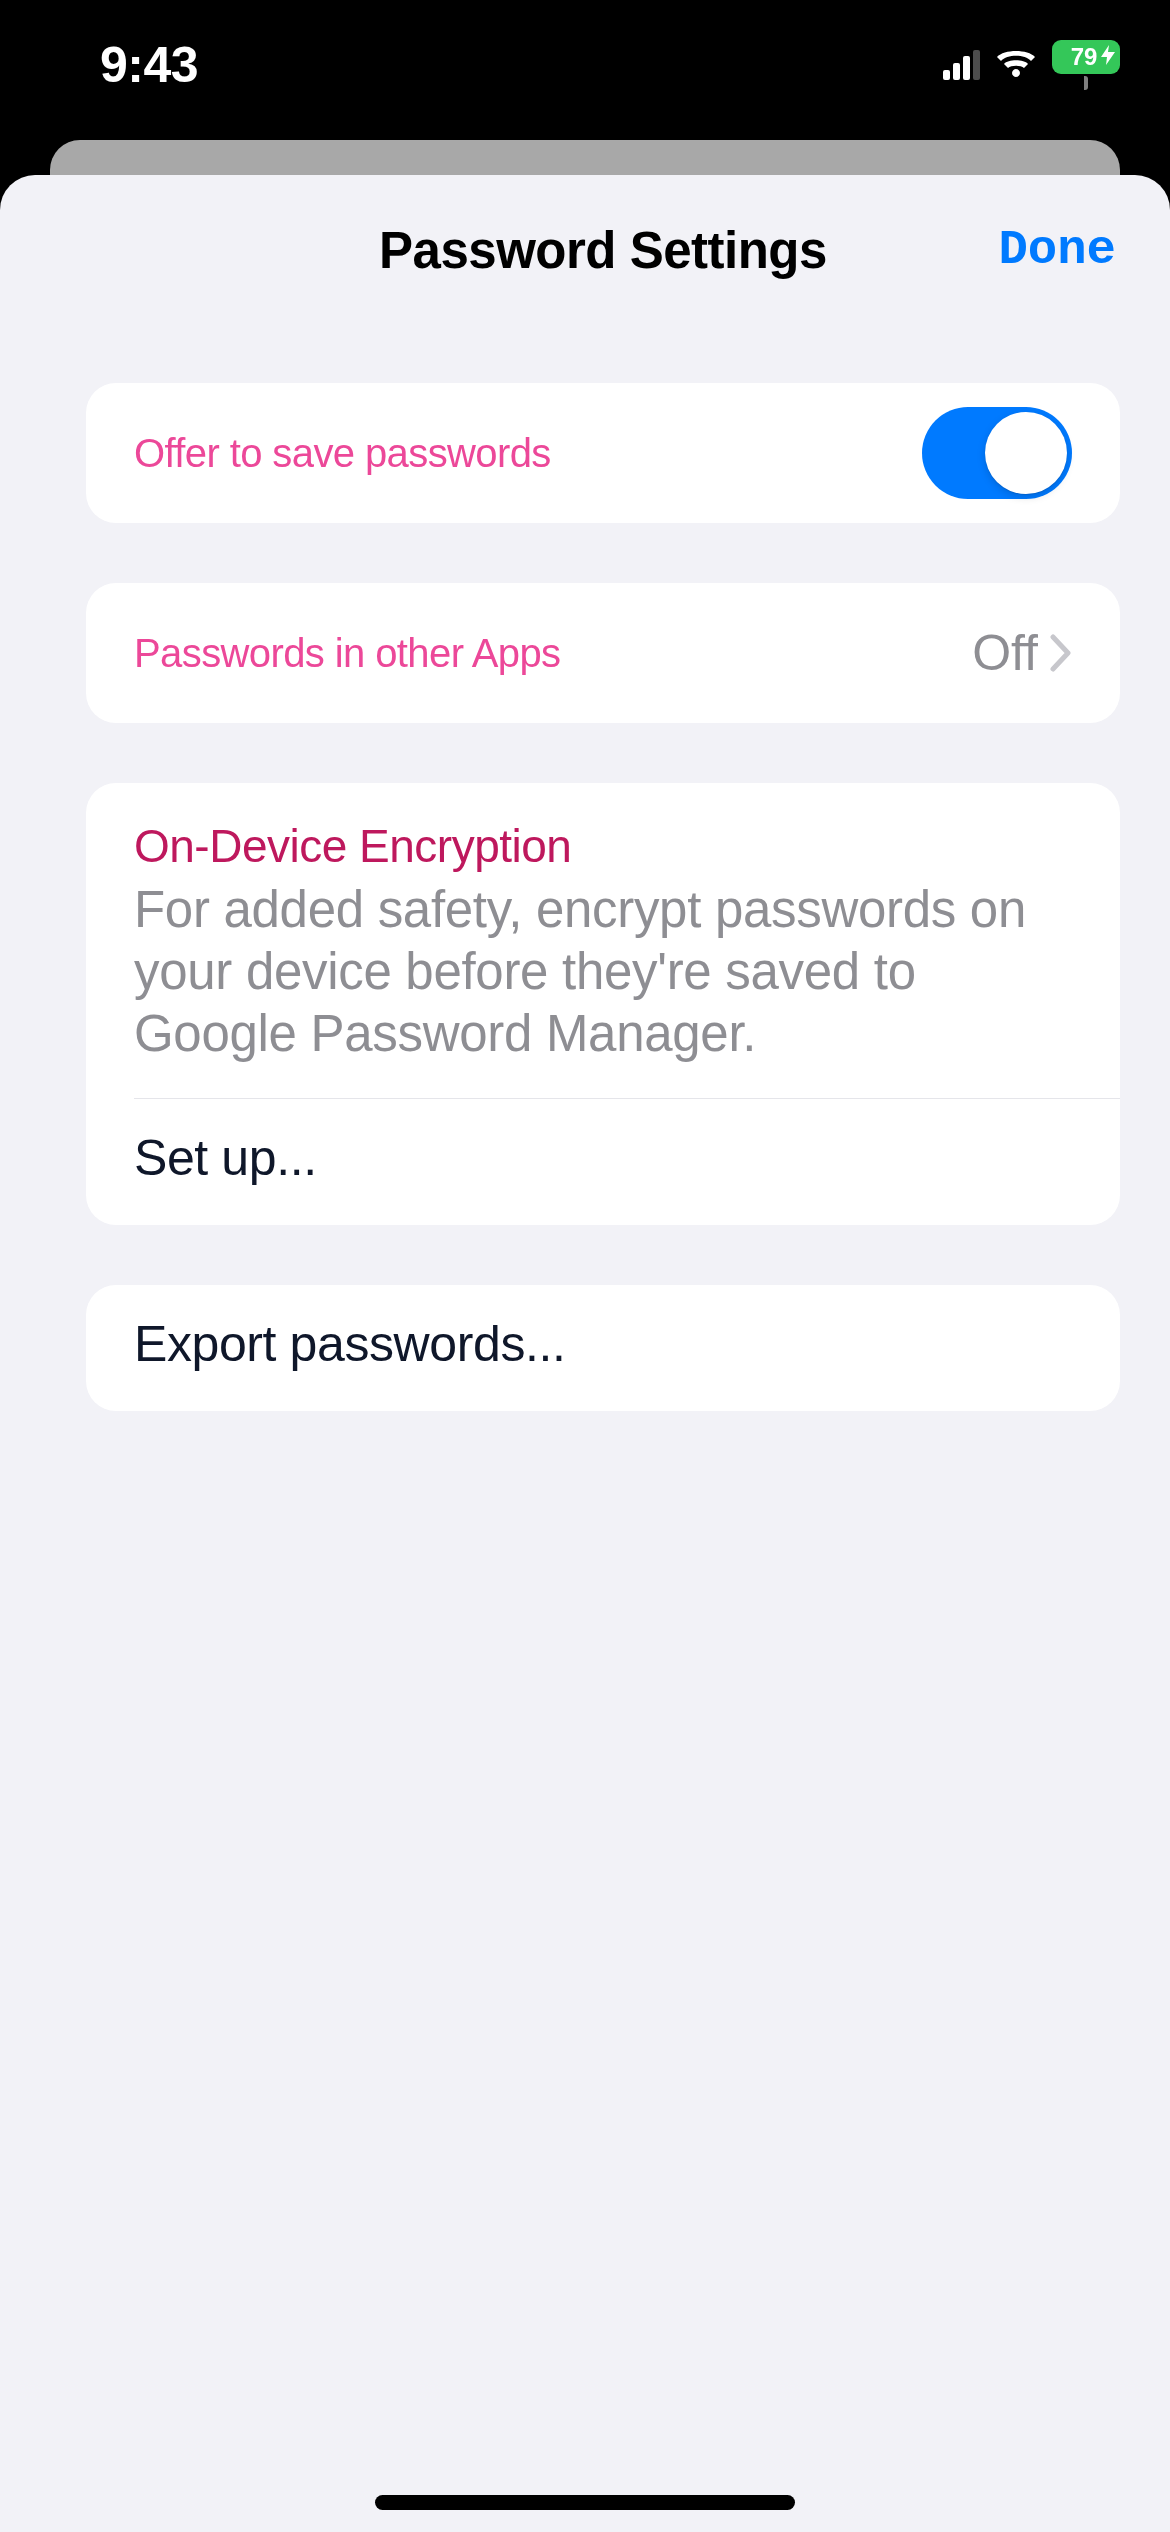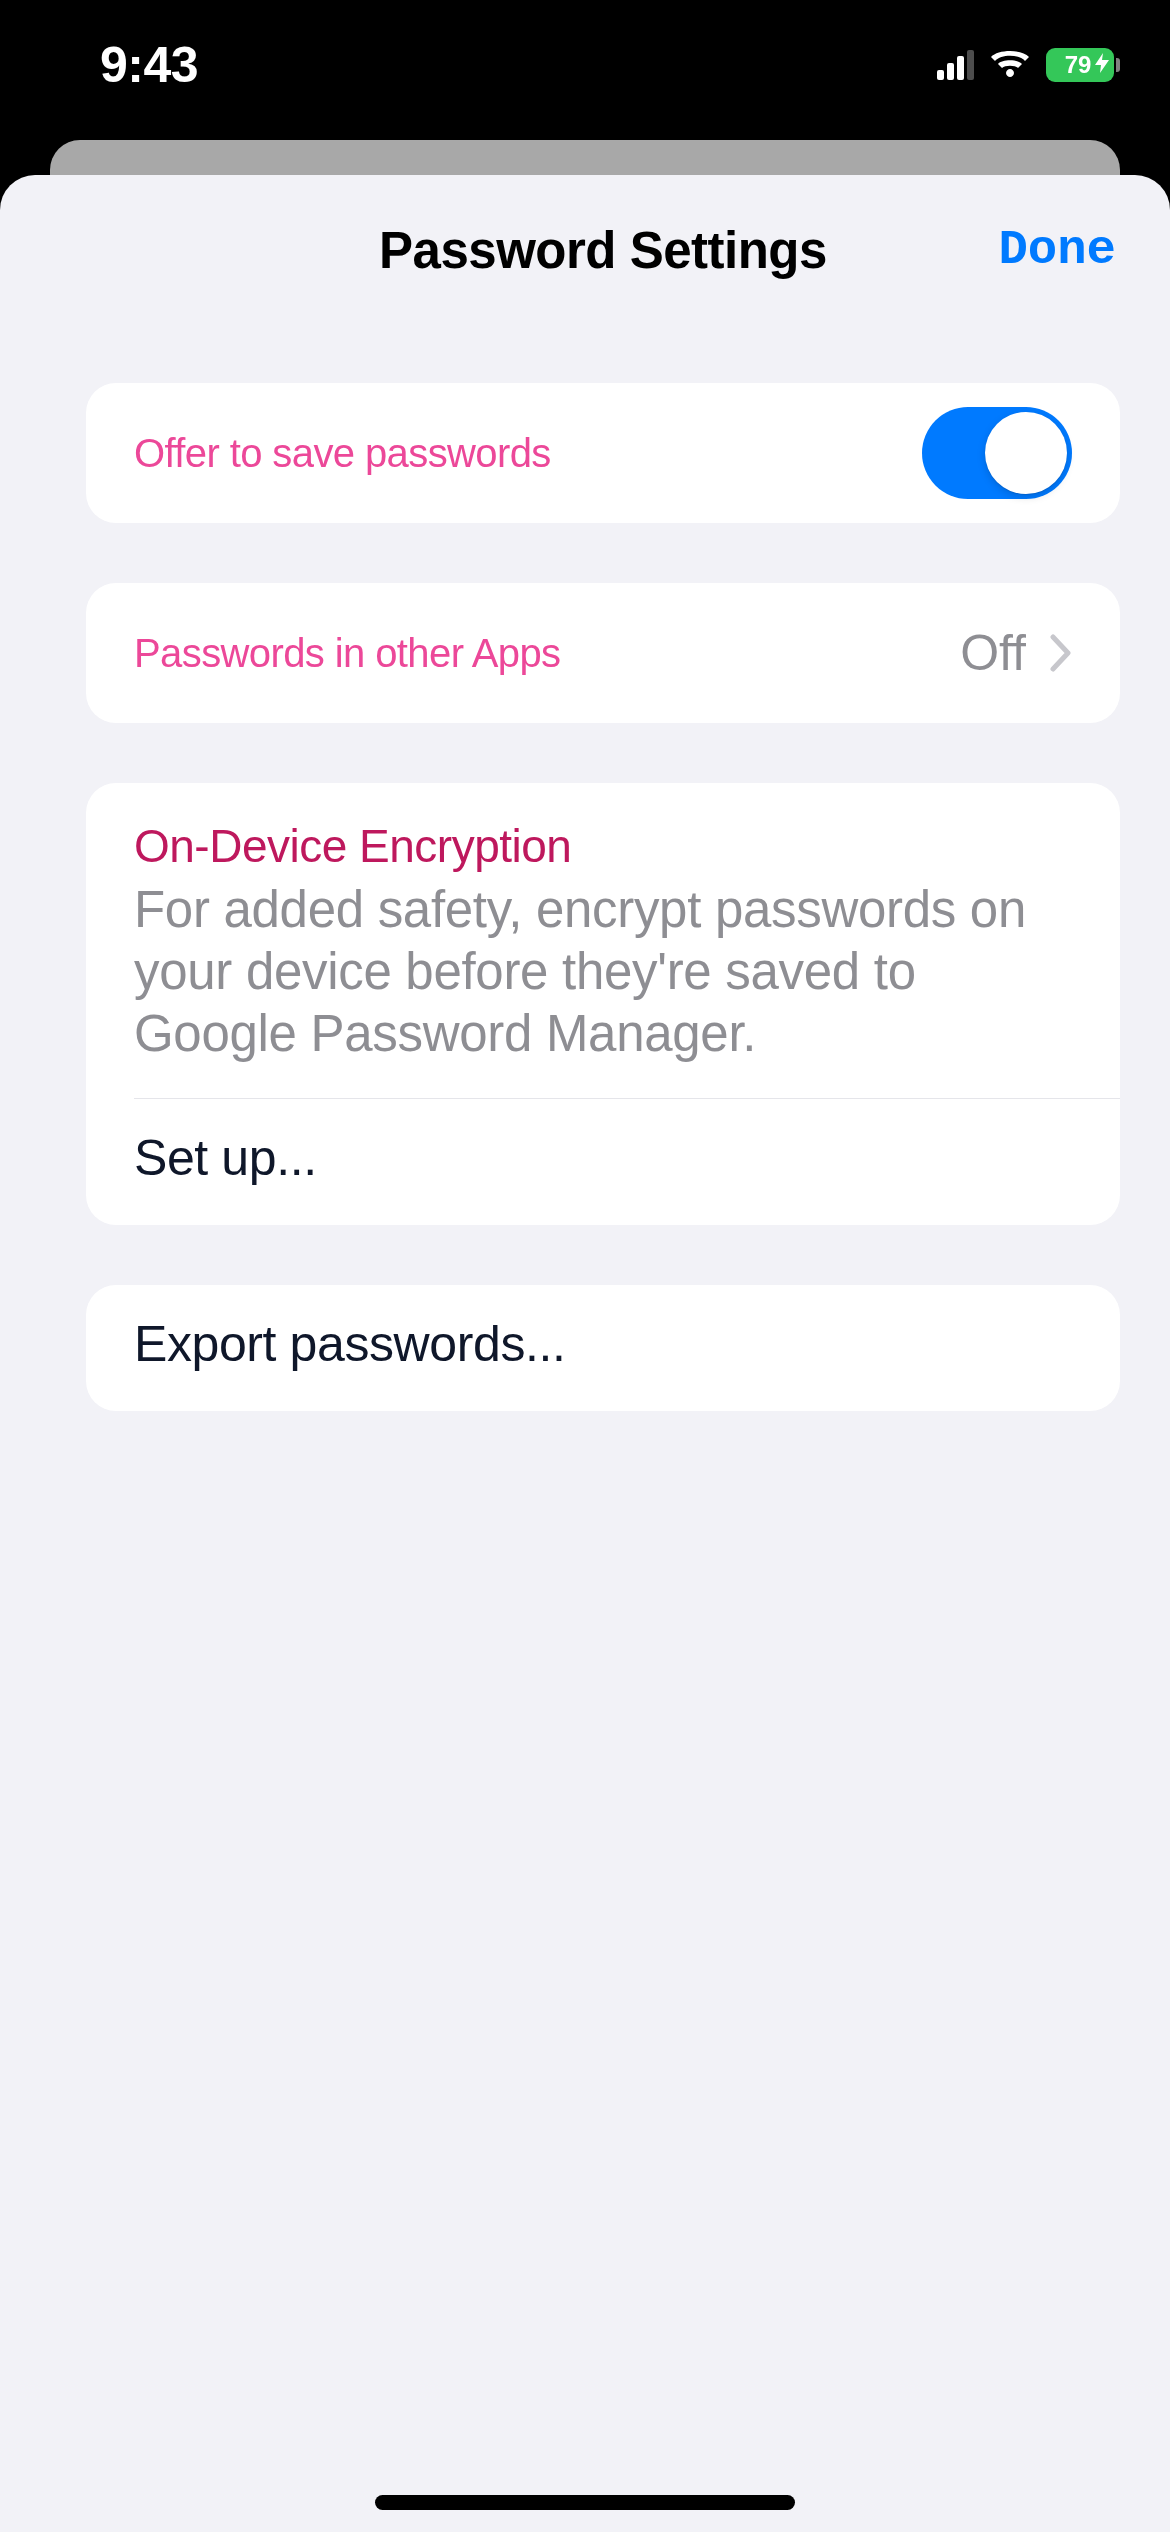--- a/index.html
+++ b/index.html
@@ -47,20 +47,21 @@
     }
     .cellular-icon .b1 { height: 10px; }
     .cellular-icon .b2 { height: 17px; }
     .cellular-icon .b3 { height: 24px; }
     .cellular-icon .b4 { height: 30px; background: rgba(255,255,255,0.3); }
     .wifi-icon svg { display: block; }
     .battery {
       display: flex;
       align-items: center;
       gap: 2px;
+      flex-direction: column;
     }
     .battery-body {
       width: 68px;
       height: 34px;
       background: #34C759;
       border-radius: 9px;
       display: flex;
       align-items: center;
       justify-content: center;
       position: relative;
@@ -147,21 +148,21 @@
       padding: 0 48px;
     }
     .row-label {
       font-size: 40px;
       color: #ec4899;
       letter-spacing: -0.6px;
     }
     .row-right {
       display: flex;
       align-items: center;
-      gap: 24px;
+      gap: 12px;
       justify-content: space-between;
     }
     .row-value {
       font-size: 50px;
       color: #8e8e93;
     }
     .chevron svg { display: block; }
 
     .toggle {
       width: 150px;

